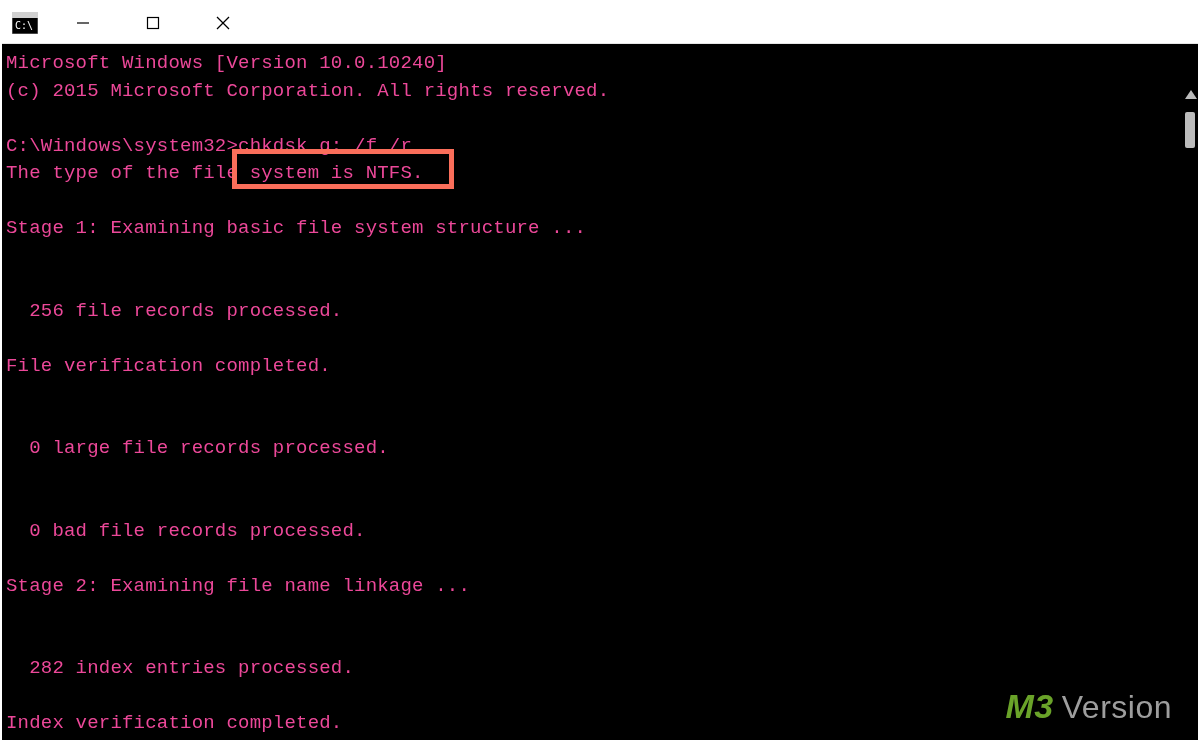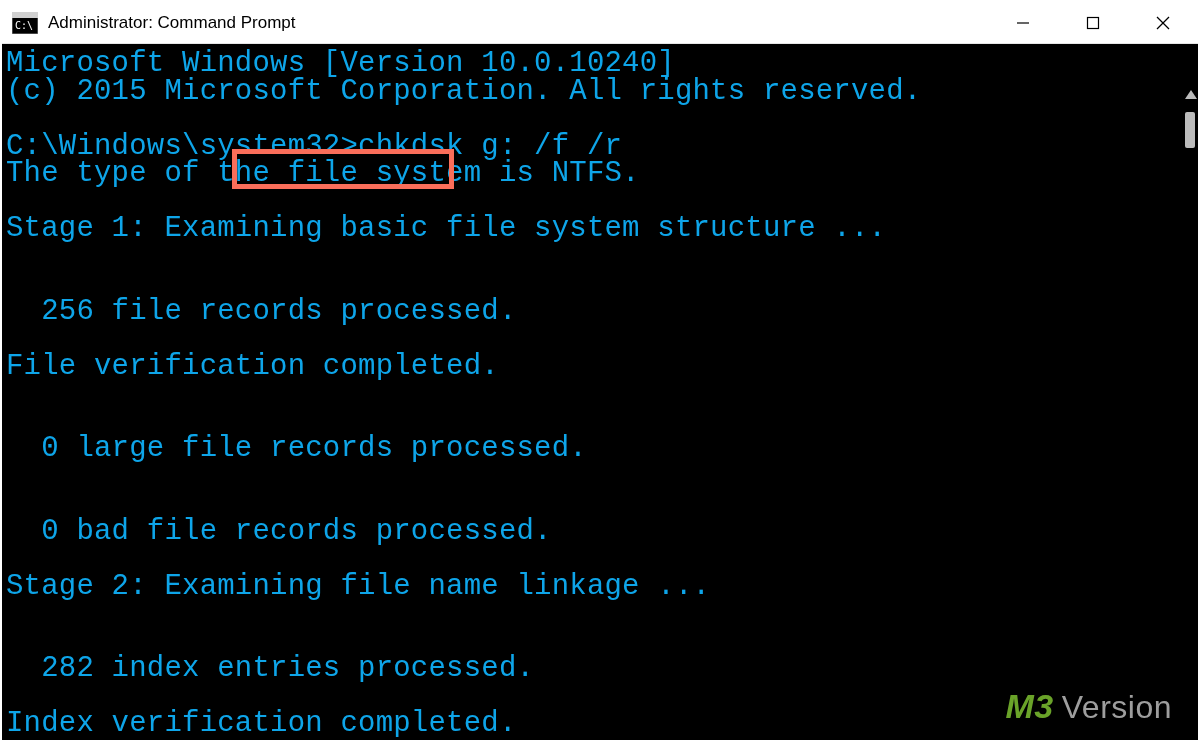--- a/index.html
+++ b/index.html
@@ -85,23 +85,23 @@
     position: absolute;
     right: 3px;
     top: 68px;
     width: 10px;
     height: 36px;
     background: #bcbcbc;
     border-radius: 2px;
   }
   .terminal-content {
     font-family: Consolas, "Courier New", monospace;
-    font-size: 29px;
+    font-size: 19px;
     line-height: 27.5px;
-    color: #0ea5e9;
+    color: #ec4899;
     white-space: pre;
     padding: 6px 0 0 4px;
     position: relative;
     letter-spacing: 0.2px;
   }
   .highlight-box {
     position: absolute;
     border: 5px solid #fa6e5a;
     pointer-events: none;
   }
@@ -134,21 +134,20 @@
 <div class="window">
 
   <div class="titlebar">
     <div class="titlebar-icon">
       <svg width="26" height="22" viewBox="0 0 26 22">
         <rect x="0" y="0" width="26" height="22" fill="#000" stroke="#888" stroke-width="1"></rect>
         <rect x="0" y="0" width="26" height="6" fill="#d0d0d0"></rect>
         <text x="3" y="17" font-family="Consolas,monospace" font-size="10" fill="#fff">C:\</text>
       </svg>
     </div>
-    <div class="titlebar-title">Administrator: Command Prompt</div>
     <div class="window-controls">
       <div class="win-btn">
         <svg width="14" height="14" viewBox="0 0 14 14">
             <line x1="1" y1="7" x2="13" y2="7" stroke="#000" stroke-width="1.2"></line>
           </svg>
       </div>
       <div class="win-btn">
         <svg width="14" height="14" viewBox="0 0 14 14">
             <rect x="1.5" y="1.5" width="11" height="11" fill="none" stroke="#000" stroke-width="1.2"></rect>
           </svg>

